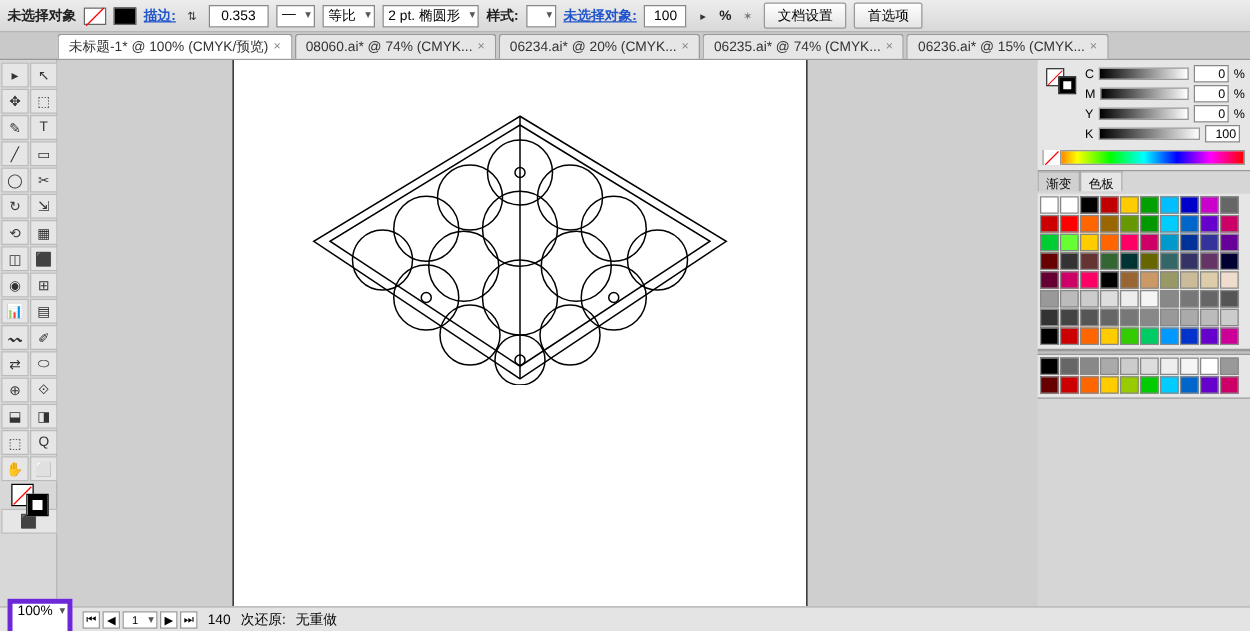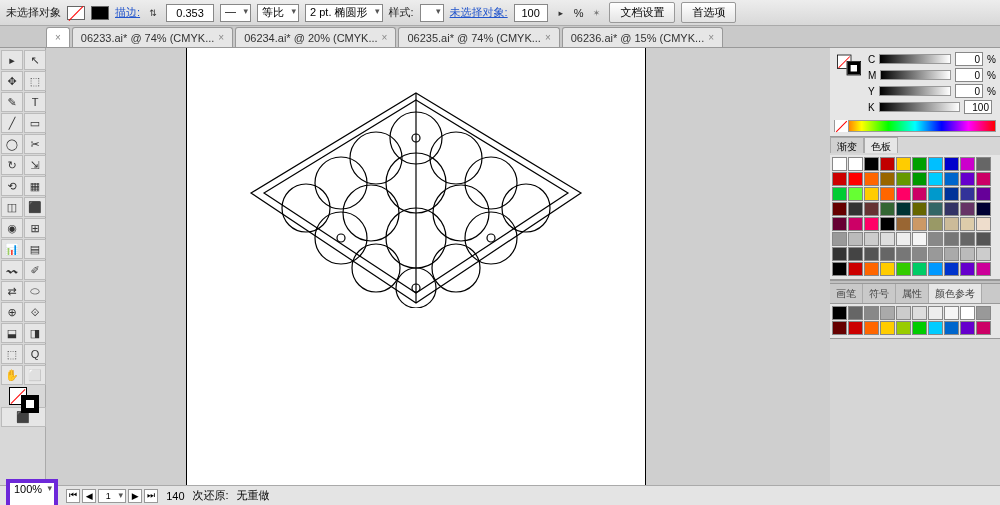--- a/index.html
+++ b/index.html
@@ -1,20 +1,20 @@
 <!DOCTYPE html>
 <html><head>
 <meta charset="utf-8">
 <style>
 * { box-sizing: border-box; margin: 0; padding: 0; font-family: "Microsoft YaHei", Arial, sans-serif; }
 body { background: #d0d0d0; width: 1000px; height: 505px; overflow: hidden; font-size: 11px; color: #000; }
 
 
 .topbar { height: 26px; background: linear-gradient(#ededed,#d8d8d8); border-bottom: 1px solid #aaa; display: flex; align-items: center; padding: 0 6px; gap: 6px; }
-.topbar .lbl { font-size: 11px; color: #222; }
+.topbar .lbl { font-size: 11px; color: #222; font-weight: bold; }
 .topbar .swatch { width: 18px; height: 14px; border: 1px solid #666; background: #fff; position: relative; }
 .topbar .swatch.red::after { content:""; position:absolute; left:-2px; right:-2px; top:50%; border-top:1.5px solid red; transform: rotate(-45deg); }
 .topbar .swatch.black { background:#000; }
 .topbar .num { width: 48px; height: 18px; border:1px solid #888; background:#fff; text-align:center; font-size:11px; }
 .topbar .sel { height: 18px; border:1px solid #888; background:#fff; font-size:11px; padding:0 14px 0 4px; position:relative; }
 .topbar .sel::after { content:"▾"; position:absolute; right:2px; top:1px; font-size:9px; color:#555; }
 .topbar .link { color:#2255cc; text-decoration: underline; cursor:pointer; }
 .topbar .btn { padding: 2px 10px; border:1px solid #999; background: linear-gradient(#fff,#e4e4e4); border-radius:2px; font-size:11px; }
 .topbar .arrowbtn { width:14px; height:14px; display:inline-flex; align-items:center; justify-content:center; font-size:9px; color:#333; }
 
@@ -89,24 +89,25 @@
   <input class="num" style="width: 34px;" value="100">
   <span class="arrowbtn">▸</span>
   <span class="lbl">%</span>
   <span class="arrowbtn" style="color:#777">✶</span>
   <button class="btn">文档设置</button>
   <button class="btn">首选项</button>
 </div>
 
 <div class="tabbar">
   <div class="tab active">
+      <span>未标题-1* @ 100% (CMYK/预览)</span>
       <span class="close">×</span>
     </div>
   <div class="tab">
-      <span>06233.ai* @ 74% (CMYK...</span>
+      <span>08060.ai* @ 74% (CMYK...</span>
       <span class="close">×</span>
     </div>
   <div class="tab">
       <span>06234.ai* @ 20% (CMYK...</span>
       <span class="close">×</span>
     </div>
   <div class="tab">
       <span>06235.ai* @ 74% (CMYK...</span>
       <span class="close">×</span>
     </div>
@@ -316,26 +317,20 @@
           <div class="sw" style="background: rgb(0, 204, 102);"></div>
           <div class="sw" style="background: rgb(0, 153, 255);"></div>
           <div class="sw" style="background: rgb(0, 51, 204);"></div>
           <div class="sw" style="background: rgb(102, 0, 204);"></div>
           <div class="sw" style="background: rgb(204, 0, 153);"></div>
         </div>
     </div>
 
     <div class="panel-sep"></div>
 
-    <div class="panel-tabs">
-      <div class="pt">画笔</div>
-      <div class="pt">符号</div>
-      <div class="pt">属性</div>
-      <div class="pt active">颜色参考</div>
-    </div>
     <div class="swatchpanel">
       <div class="swgrid" id="swgrid2">
           <div class="sw" style="background: rgb(0, 0, 0);"></div>
           <div class="sw" style="background: rgb(102, 102, 102);"></div>
           <div class="sw" style="background: rgb(136, 136, 136);"></div>
           <div class="sw" style="background: rgb(170, 170, 170);"></div>
           <div class="sw" style="background: rgb(204, 204, 204);"></div>
           <div class="sw" style="background: rgb(221, 221, 221);"></div>
           <div class="sw" style="background: rgb(238, 238, 238);"></div>
           <div class="sw" style="background: rgb(245, 245, 245);"></div>

